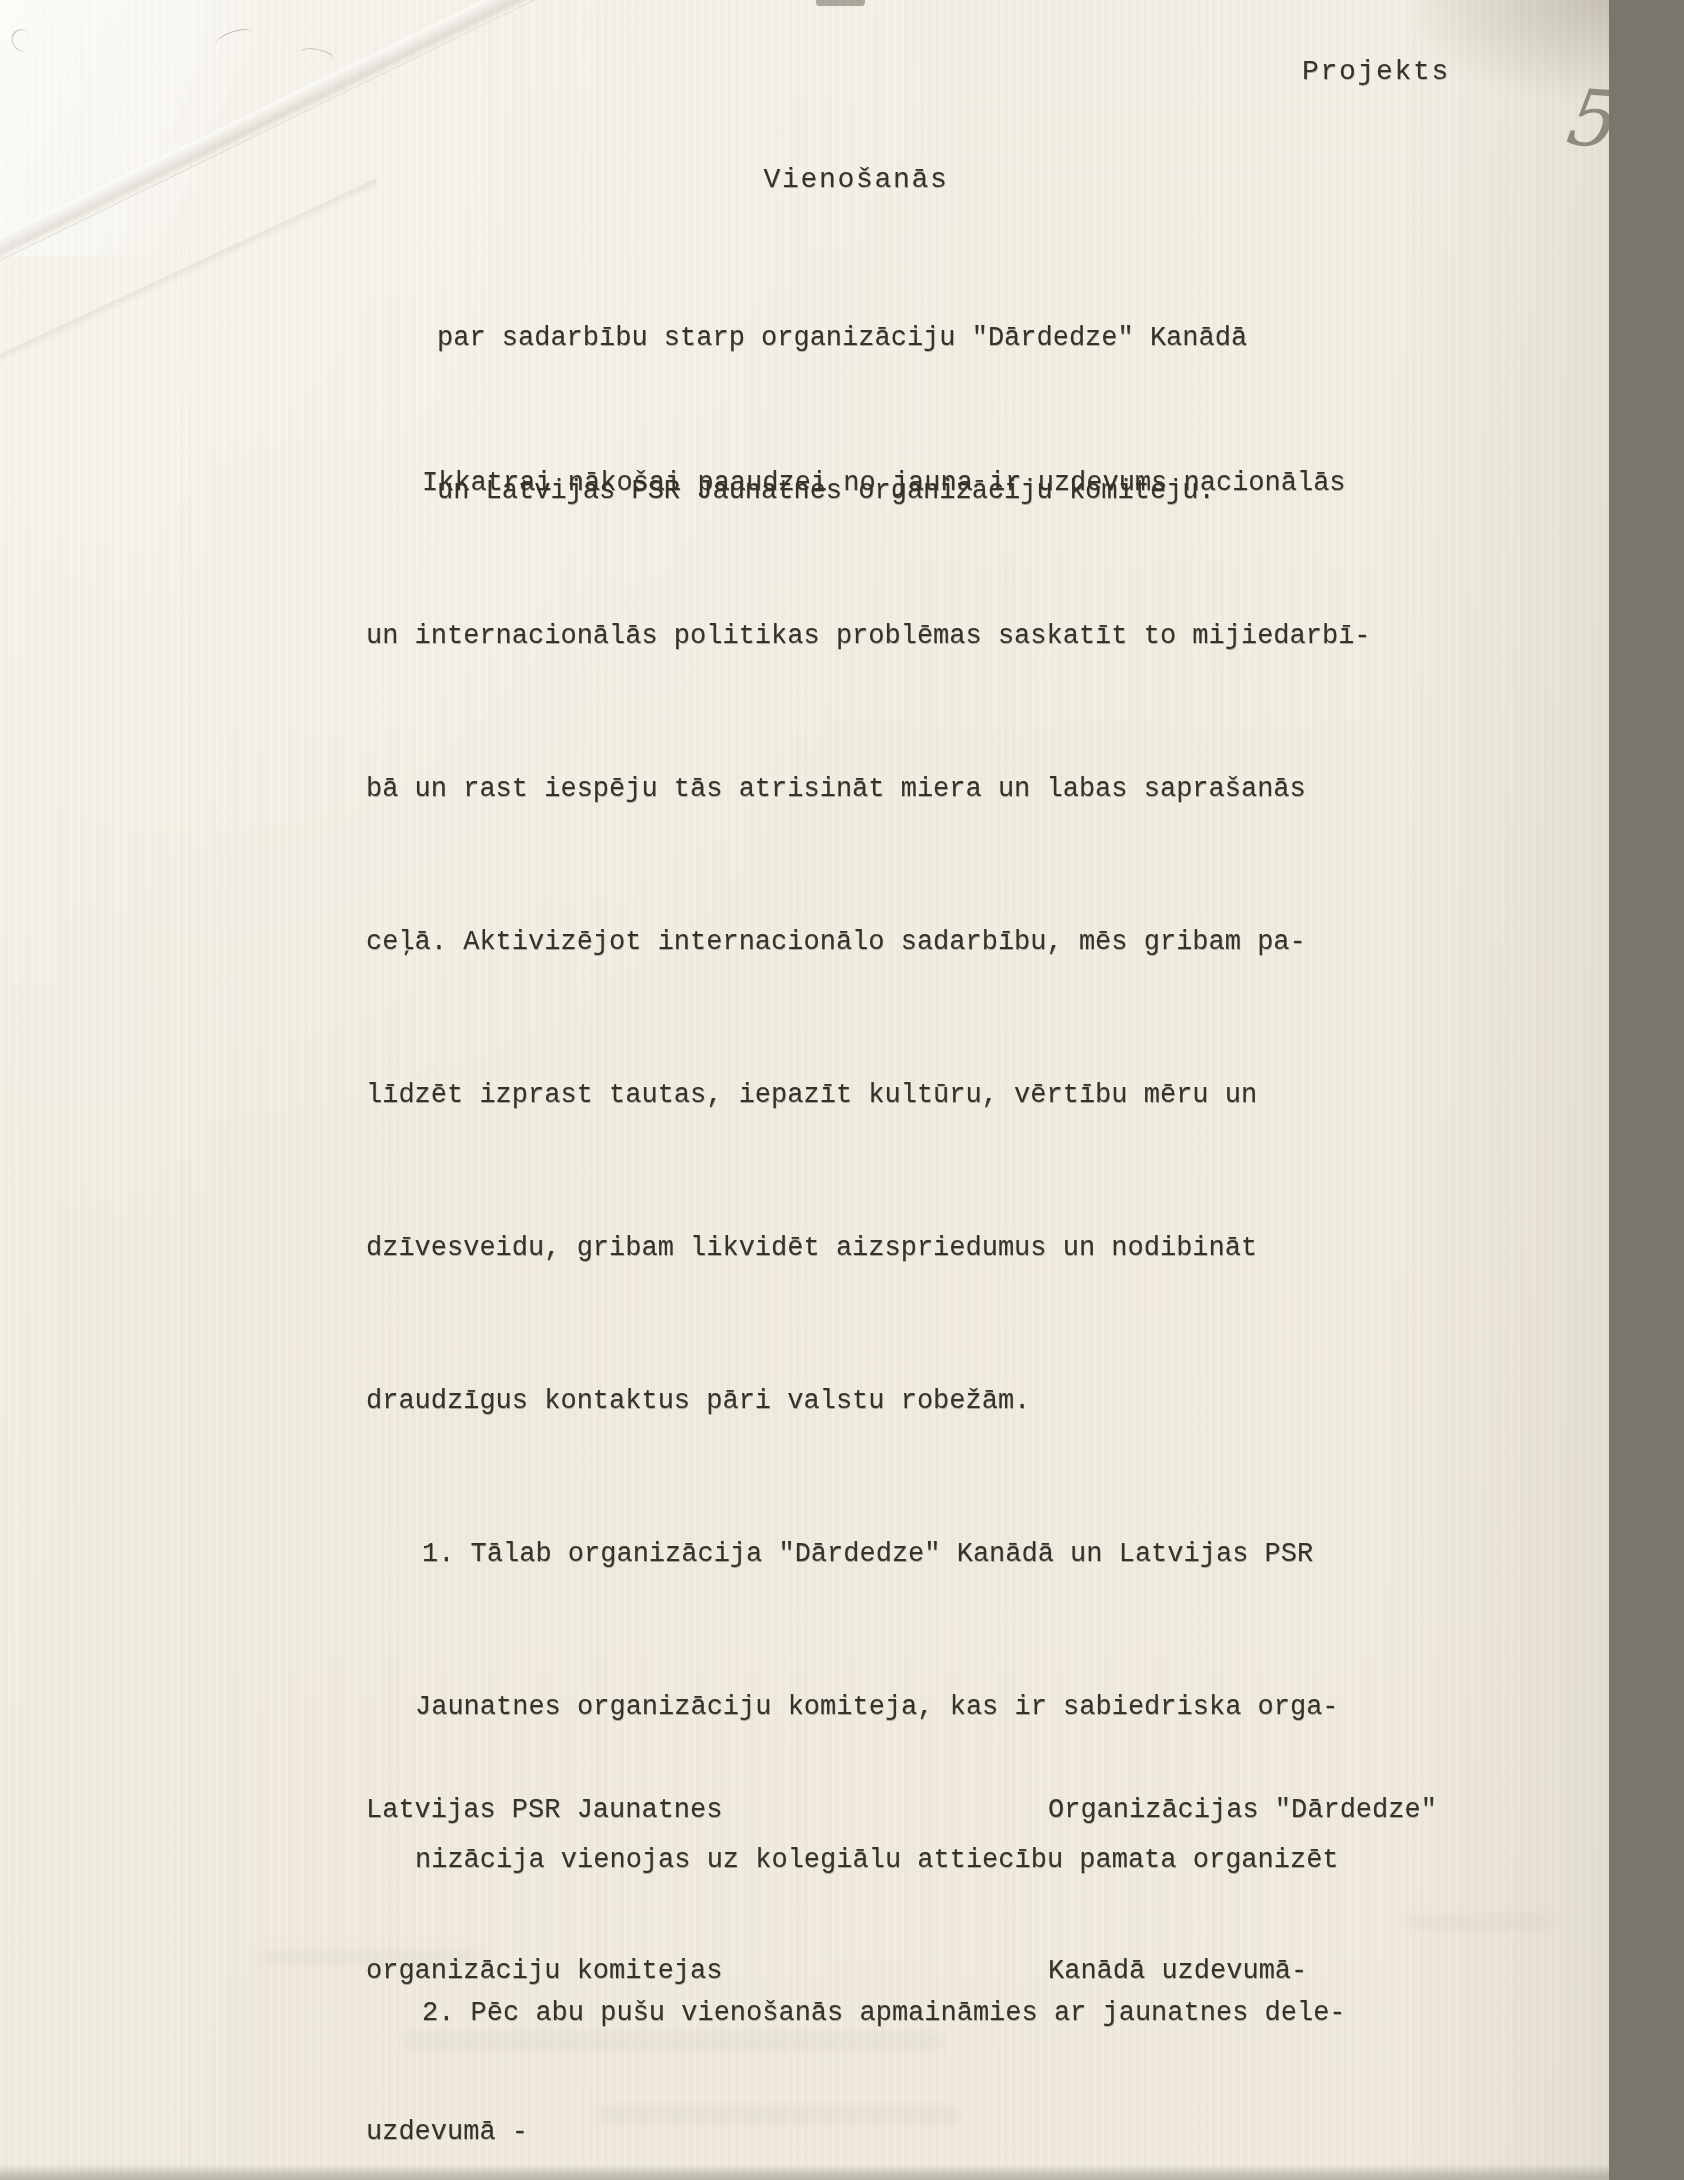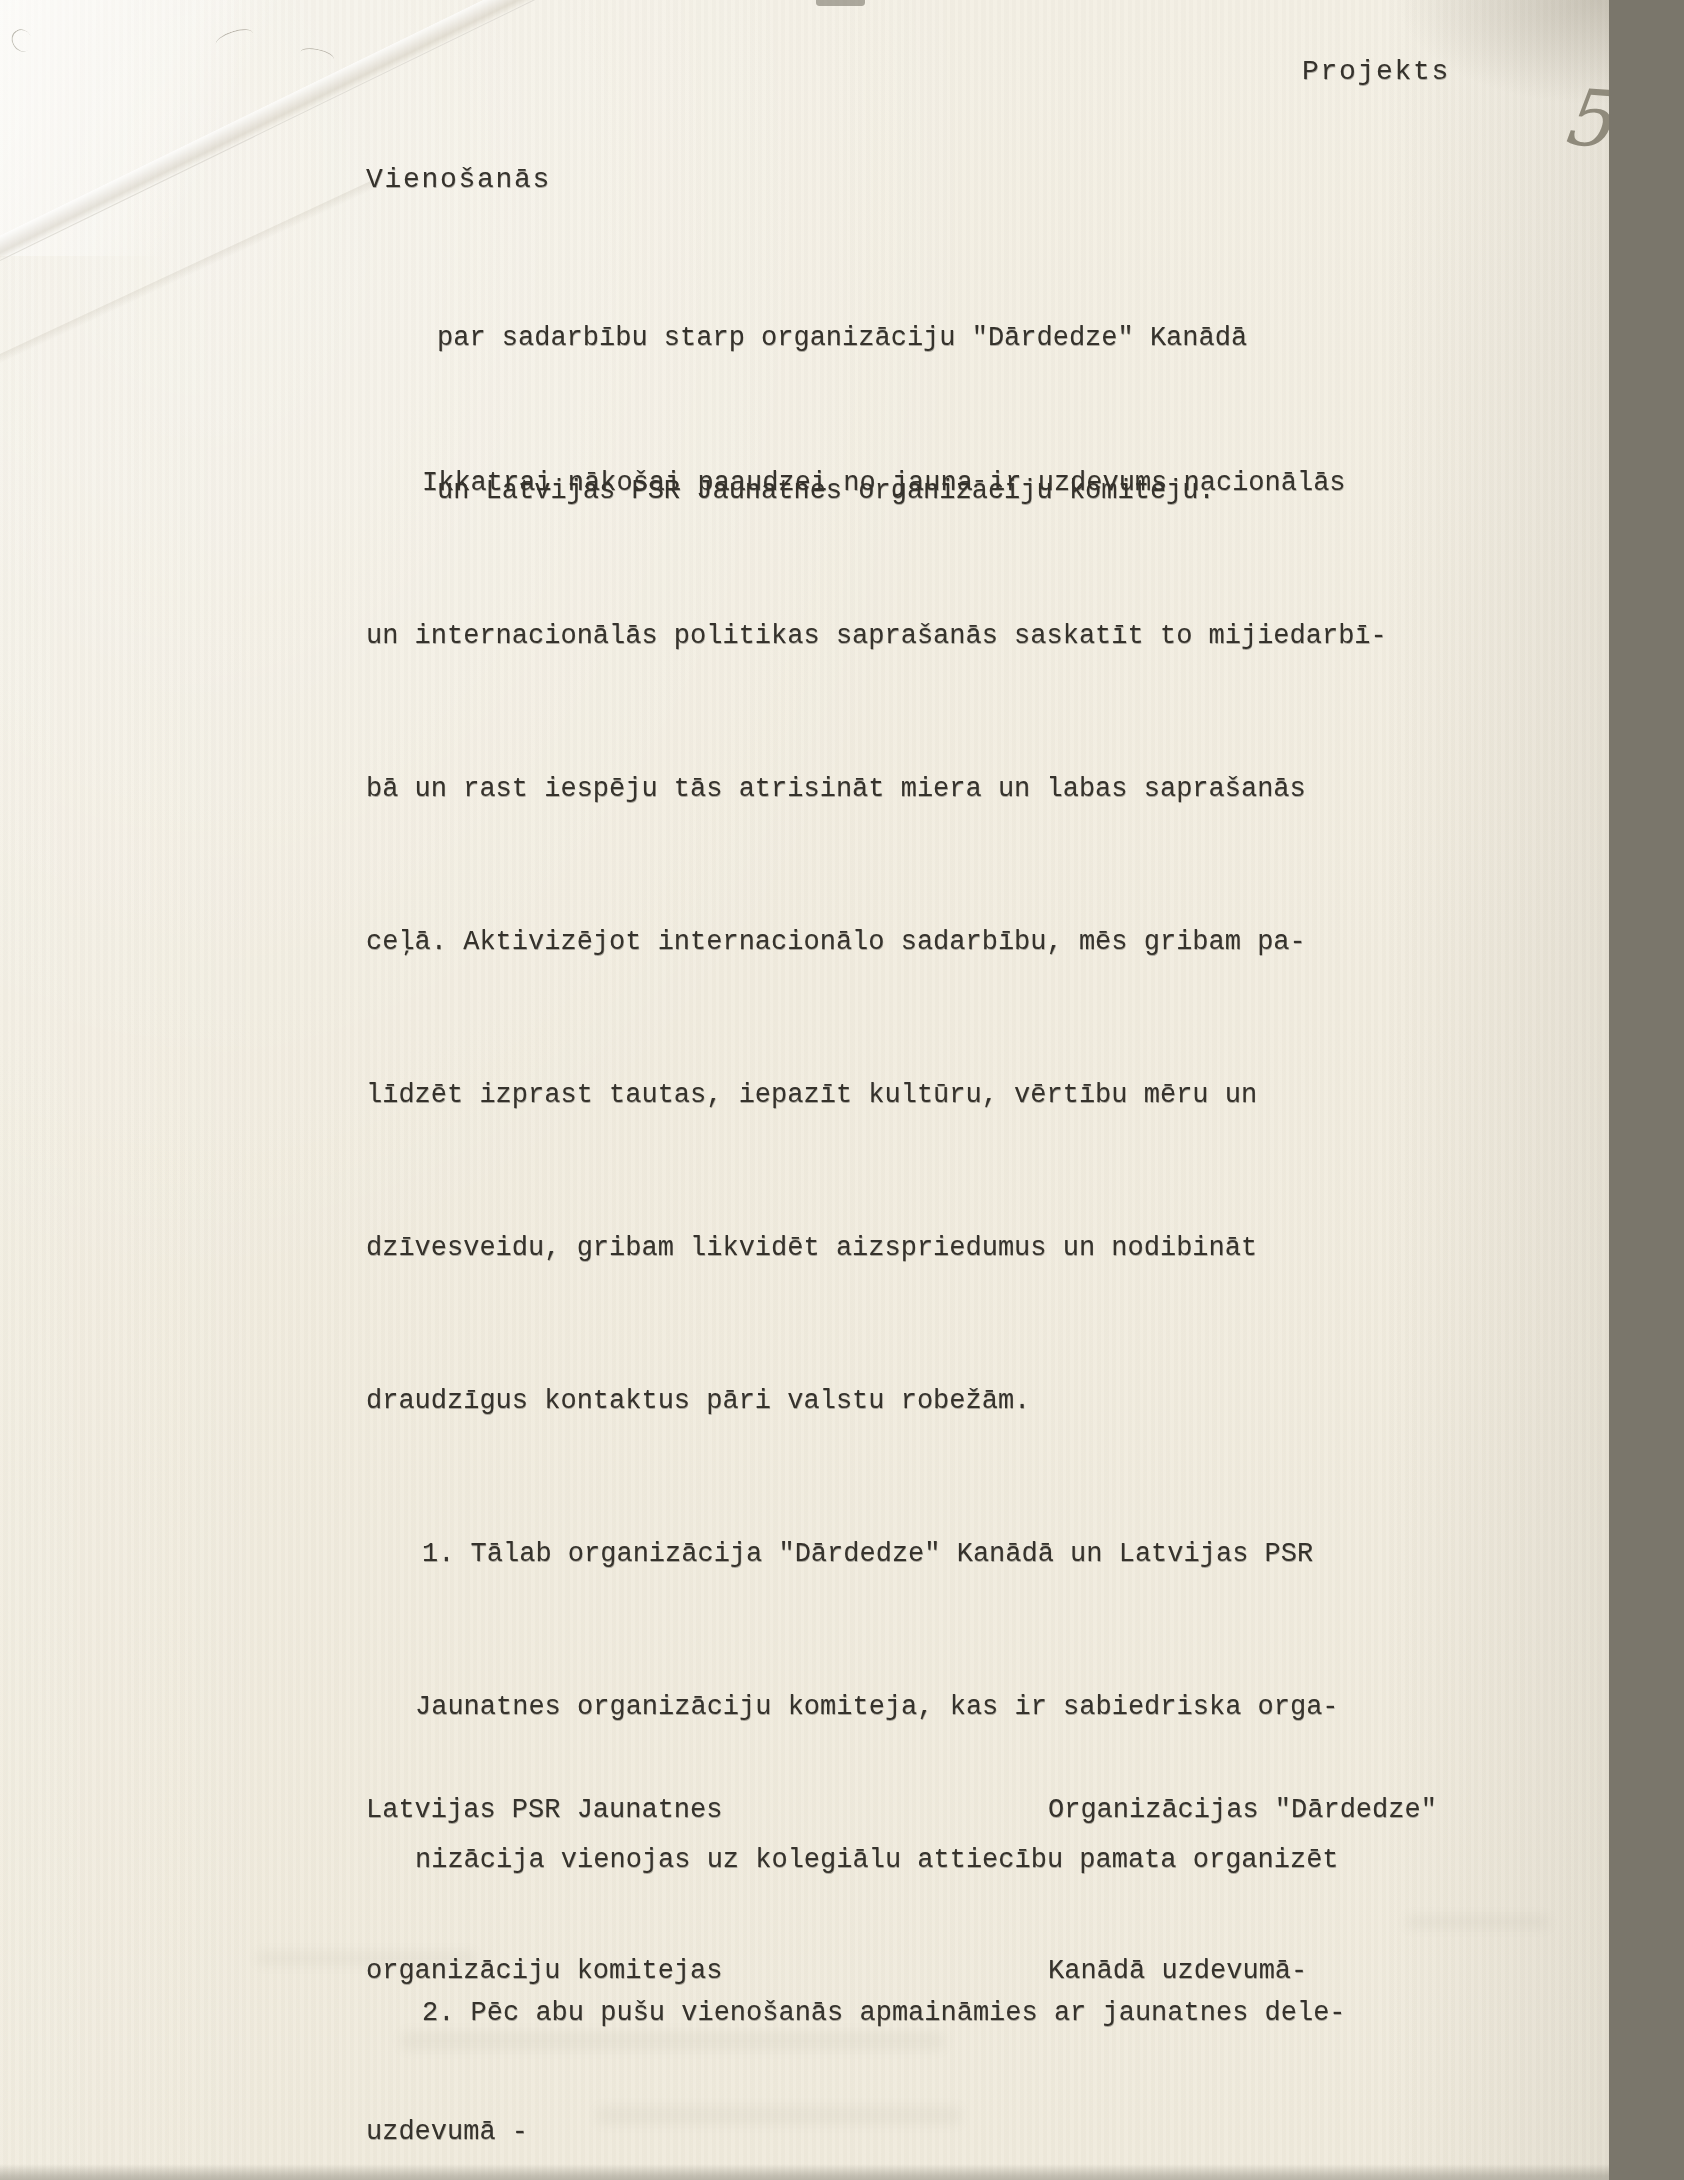--- a/index.html
+++ b/index.html
@@ -60,21 +60,21 @@
   
   .typed{white-space:pre;text-shadow:0.4px 0.6px 0 rgba(45,42,36,0.35);}
   .projekts{position:absolute;left:1302px;top:56px;font-size:28px;letter-spacing:1.7px;}
   .pagenum{
     position:absolute;left:1569px;top:75px;
     font-family:"DejaVu Serif",serif;font-style:italic;
     font-size:78px;color:#8f8a7b;letter-spacing:-5.1px;
     transform:rotate(4deg) skewX(-6deg);
     text-shadow:none;
   }
-  .doc-title{position:absolute;left:366px;top:164px;width:980px;font-size:28px;letter-spacing:1.7px;}
+  .doc-title{position:absolute;left:366px;top:164px;width:980px;text-align:center;font-size:28px;letter-spacing:1.7px;}
   .subtitle{position:absolute;left:437px;top:211px;font-size:27px;line-height:51px;}
   .bodytext{position:absolute;left:366px;top:356px;font-size:27px;line-height:51px;width:1141px;}
   .ln{height:51px;}
   .ln.ind{padding-left:56px;}
   .ln.ind1{padding-left:49px;}
   .sig-left{position:absolute;left:366px;top:1673px;font-size:27px;line-height:55px;}
   .sig-right{position:absolute;left:1048px;top:1673px;font-size:27px;line-height:55px;}
 </style>
 </head>
 <body>
@@ -101,21 +101,21 @@
 
   <div class="doc-title typed">Vienošanās</div>
 
   <div class="subtitle typed">
     <div class="ln">par sadarbību starp organizāciju "Dārdedze" Kanādā</div>
     <div class="ln">un Latvijas PSR Jaunatnes organizāciju komiteju.</div>
   </div>
 
   <div class="bodytext typed">
     <div class="ln ind">Ikkatrai nākošai paaudzei no jauna ir uzdevums nacionālās</div>
-    <div class="ln">un internacionālās politikas saprašanās saskatīt to mijiedarbī-</div>
+    <div class="ln">un internacionālās politikas problēmas saskatīt to mijiedarbī-</div>
     <div class="ln">bā un rast iespēju tās atrisināt miera un labas saprašanās</div>
     <div class="ln">ceļā. Aktivizējot internacionālo sadarbību, mēs gribam pa-</div>
     <div class="ln">līdzēt izprast tautas, iepazīt kultūru, vērtību mēru un</div>
     <div class="ln">dzīvesveidu, gribam likvidēt aizspriedumus un nodibināt</div>
     <div class="ln">draudzīgus kontaktus pāri valstu robežām.</div>
     <div class="ln ind">1. Tālab organizācija "Dārdedze" Kanādā un Latvijas PSR</div>
     <div class="ln ind1">Jaunatnes organizāciju komiteja, kas ir sabiedriska orga-</div>
     <div class="ln ind1">nizācija vienojas uz kolegiālu attiecību pamata organizēt</div>
     <div class="ln ind">2. Pēc abu pušu vienošanās apmaināmies ar jaunatnes dele-</div>
     

